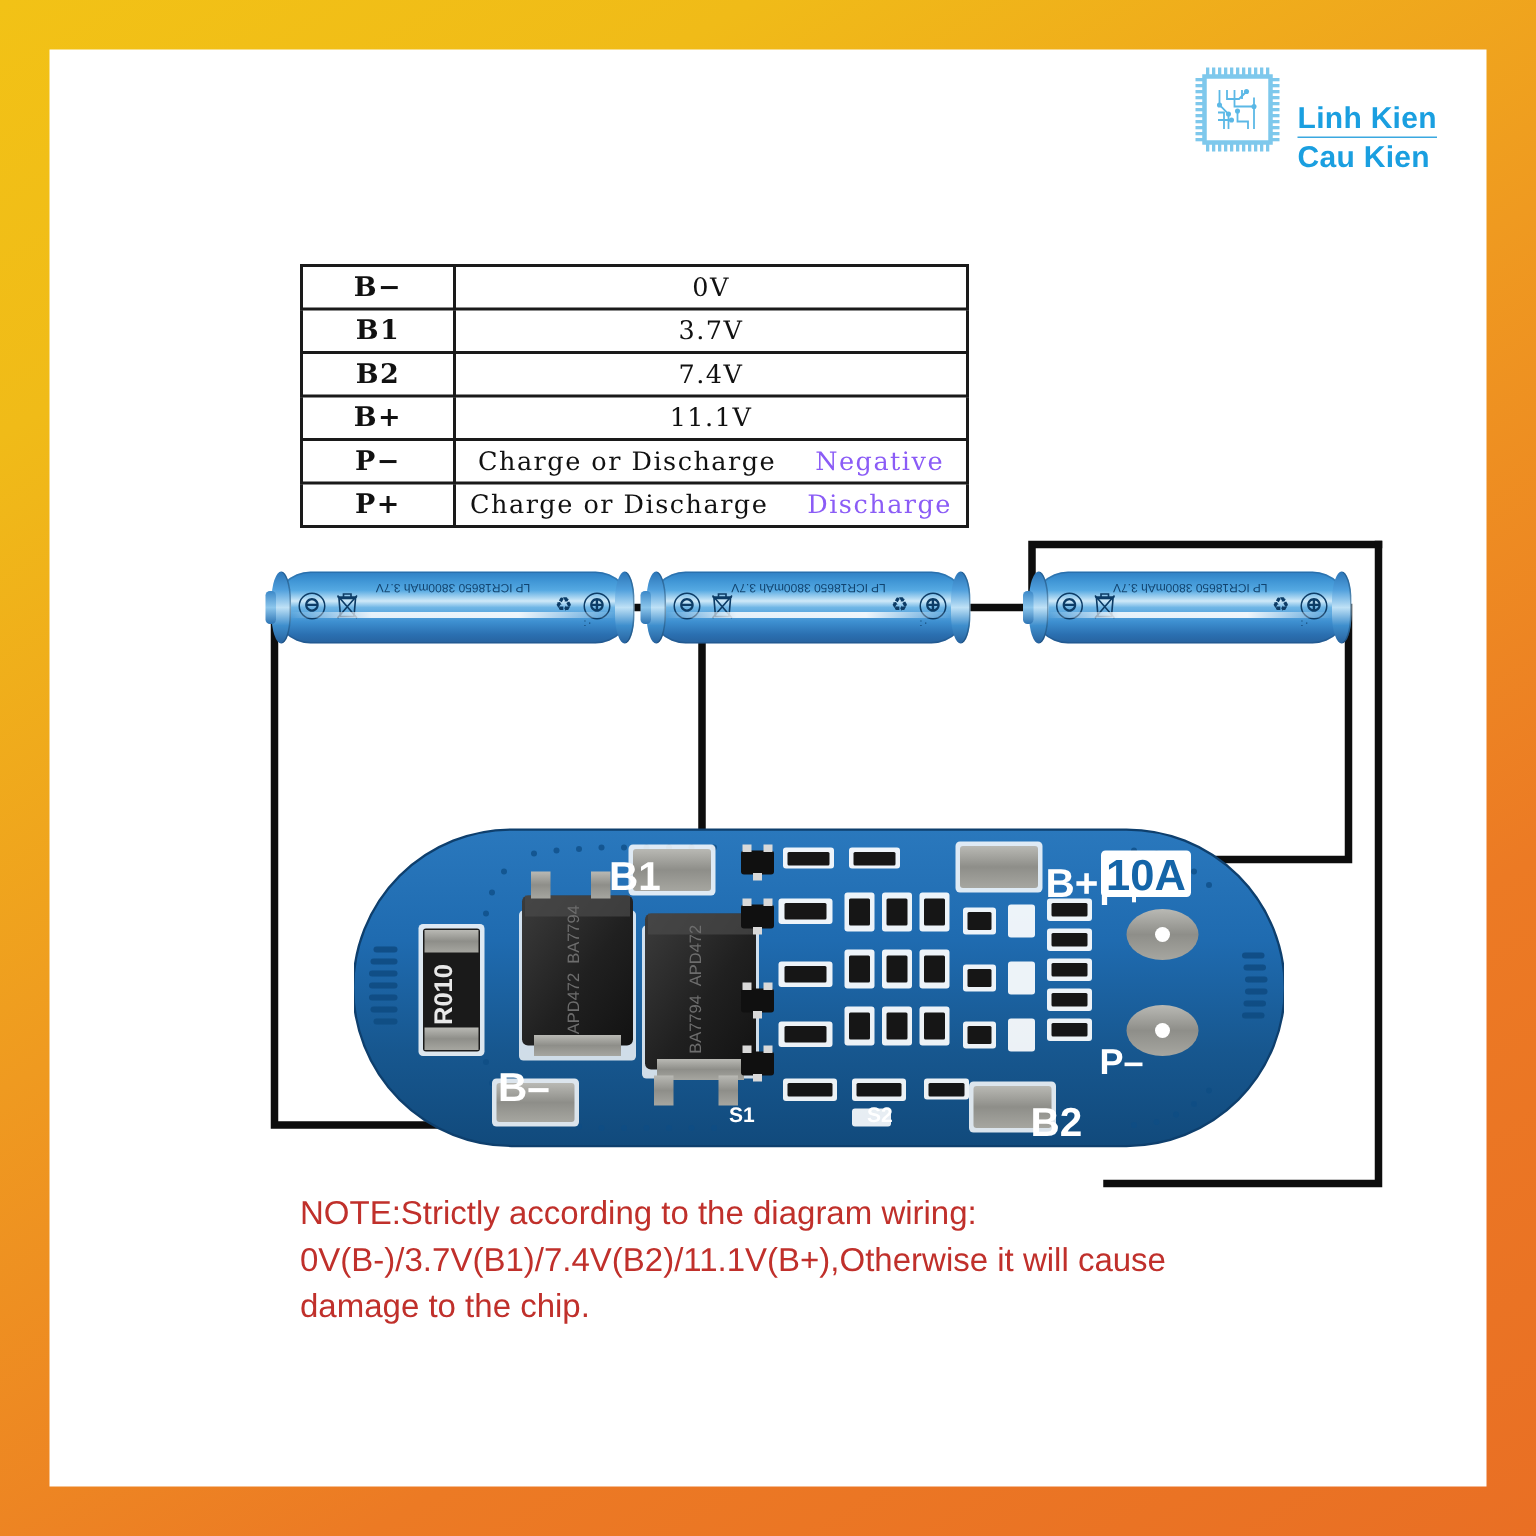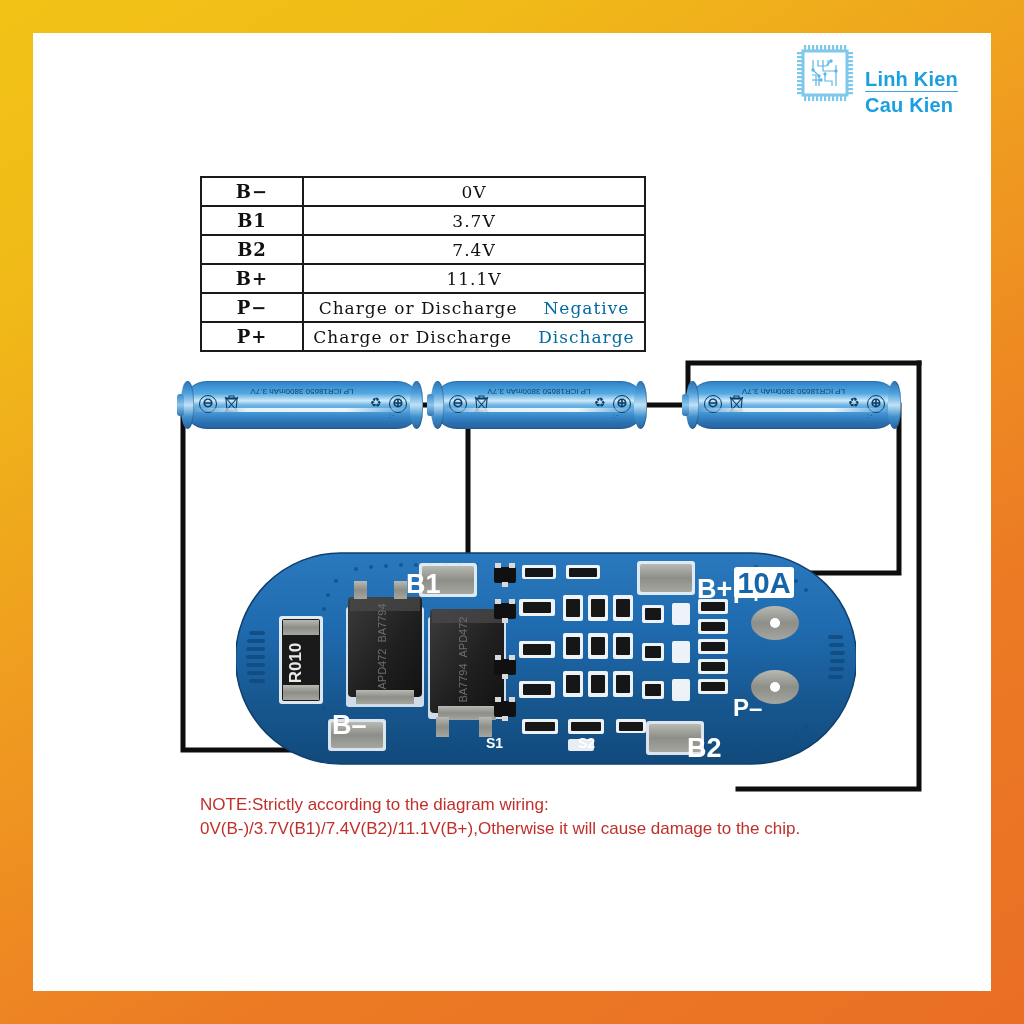--- a/index.html
+++ b/index.html
@@ -53,21 +53,21 @@
     text-align:center;
     vertical-align:middle;
     padding:0;
     color:#111;
     letter-spacing:1px;
   }
   #pinout-table td.pin{width:100px;font-weight:bold;font-size:18px;}
   #pinout-table td.val{width:340px;border-radius:12px;}
   #pinout-table td.val .desc{display:inline-block;}
   #pinout-table td.val .pol{
-    color:#0369a1;display:inline-block;margin-left:26px;font-weight:normal;
+    color:#8b5cf6;display:inline-block;margin-left:26px;font-weight:normal;
   }
   
   #wires{position:absolute;left:0;top:0;width:958px;height:958px;}
   
   .battery{
     position:absolute;height:48px;
     border-radius:24px/24px;
     background:
       linear-gradient(to bottom,
         #2f7fc4 0%,
@@ -126,21 +126,21 @@
     position:absolute;right:20px;top:32px;width:12px;height:8px;
     color:#0d3c66;font-size:7px;line-height:5px;letter-spacing:1px;
   }
   
   #pcb{
     position:absolute;left:203px;top:518px;width:620px;height:215px;
   }
   
   #note{
     position:absolute;left:167px;top:760px;width:660px;
-    color:#c0302b;font-size:17px;line-height:1.42;
+    color:#c0302b;font-size:22px;line-height:1.42;
     font-family:"Liberation Sans", sans-serif;
   }
 </style>
 </head>
 <body>
 
 <div id="frame">
   <div id="canvas">
 
     <div id="logo">

